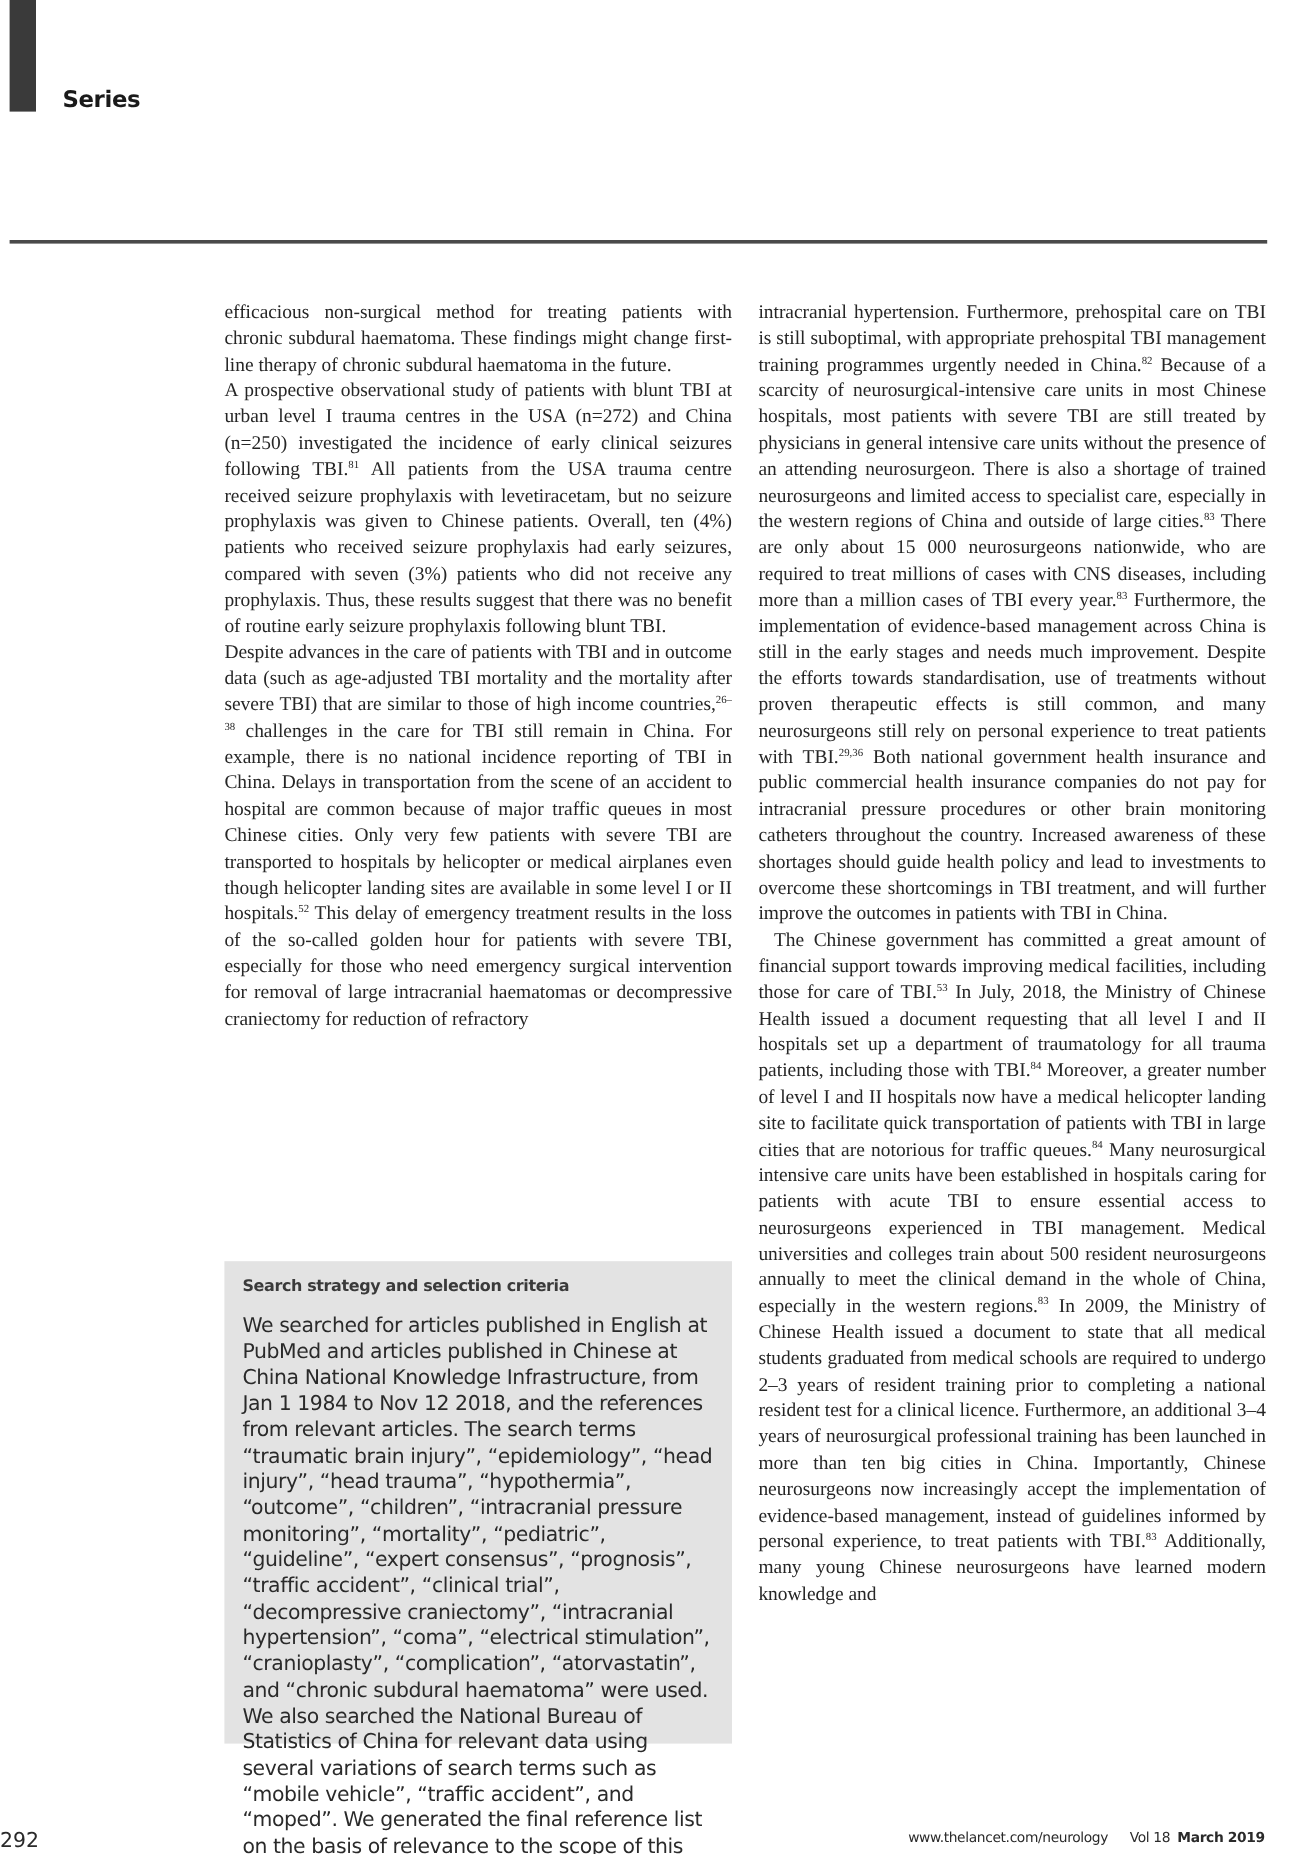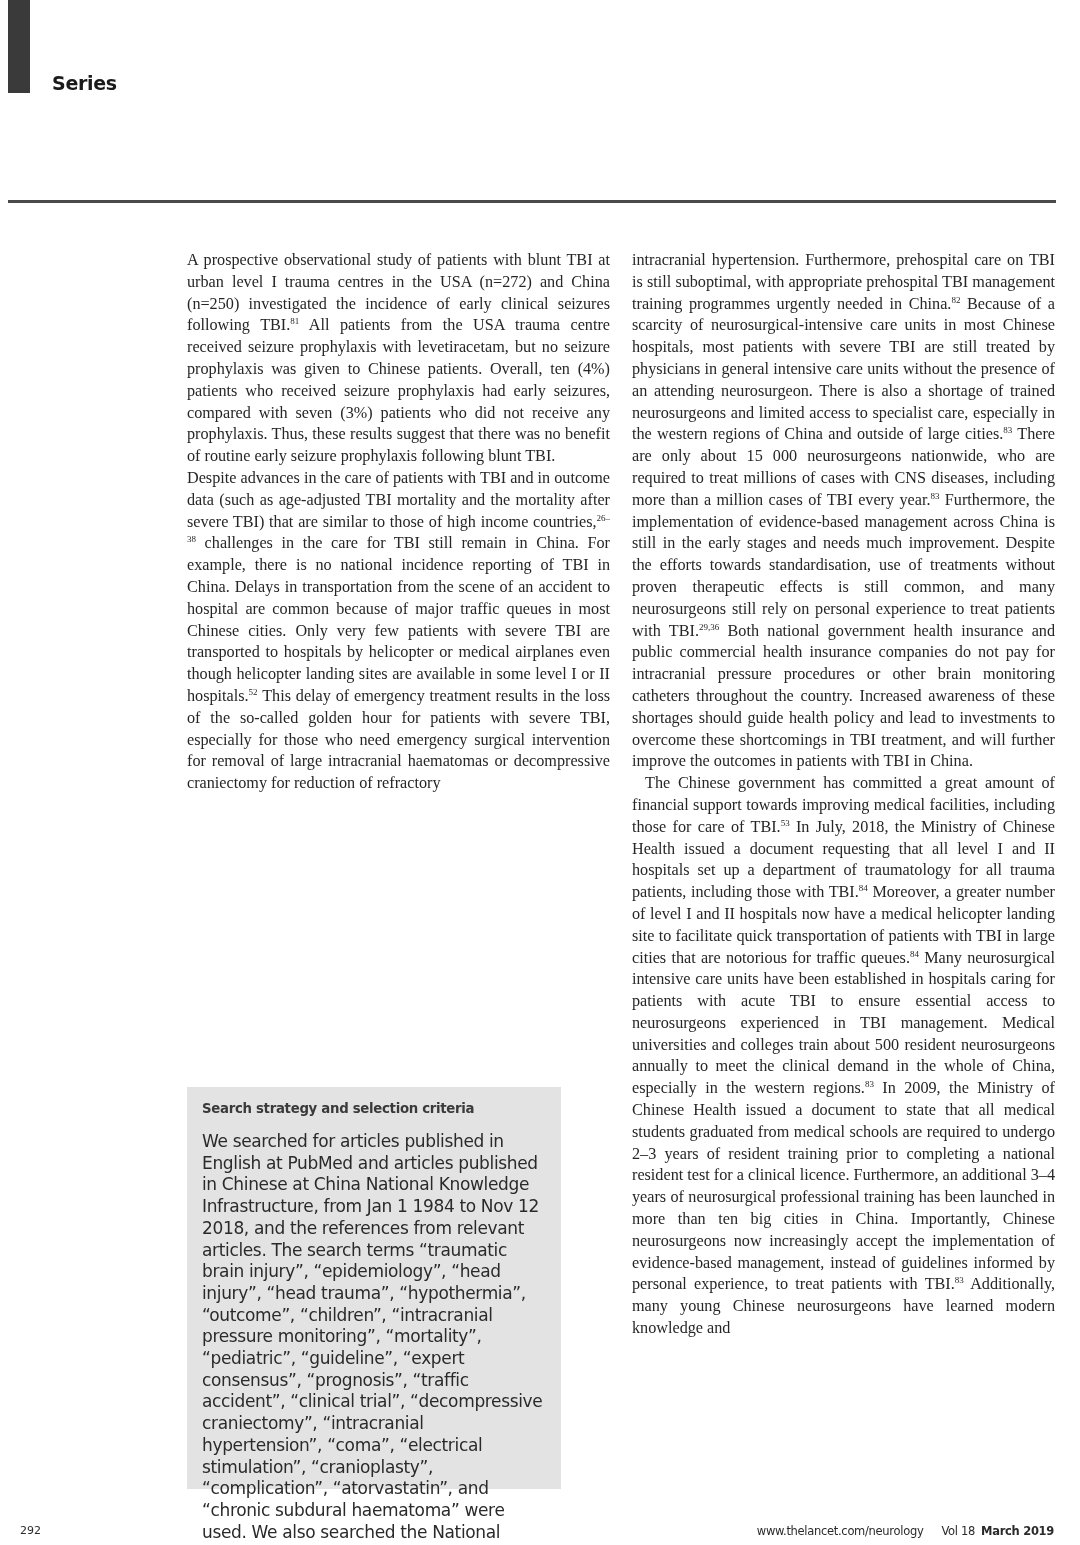--- a/index.html
+++ b/index.html
@@ -8,37 +8,38 @@
   .series-label { position: absolute; left: 52px; top: 72px; font-family: "DejaVu Sans", sans-serif; font-weight: bold; font-size: 19px; color: #1a1a1a; letter-spacing: -0.3px; }
   .rule { position: absolute; left: 8px; top: 200px; width: 1048px; height: 3px; background: #4a4a4a; }
   .col { position: absolute; top: 250px; width: 423px; font-family: "Liberation Serif", "DejaVu Serif", serif; font-size: 16.2px; line-height: 21.8px; text-align: justify; color: #262626; }
   .col-left { left: 187px; }
   .col-right { left: 632px; }
   .col p { margin: 0; }
   .col p.indent { text-indent: 13px; }
   .h-sub { font-family: "DejaVu Sans", sans-serif; font-weight: bold; font-size: 14.5px; line-height: 21px; margin: 22px 0 1px 0; color: #1f1f1f; letter-spacing: -0.3px; }
   .h-main { font-family: "DejaVu Sans", sans-serif; font-size: 18.5px; line-height: 22px; margin: 20px 0 1px 0; color: #2a2a2a; letter-spacing: -0.4px; }
   sup { font-size: 9px; line-height: 0; vertical-align: 6px; }
-  .panel { position: absolute; left: 187px; top: 1087px; width: 374px; height: 402px; background: #e3e3e3; box-sizing: border-box; padding: 12px 14px 10px 15px; font-family: "DejaVu Sans", sans-serif; color: #2a2a2a; }
+  .panel { position: absolute; left: 187px; top: 1051px; width: 423px; height: 402px; background: #e3e3e3; box-sizing: border-box; padding: 12px 14px 10px 15px; font-family: "DejaVu Sans", sans-serif; color: #2a2a2a; }
   .panel-title { font-size: 13.3px; font-weight: bold; color: #3a3a3a; margin: 0 0 12px 0; letter-spacing: -0.3px; line-height: 20px; }
   .panel-body { font-size: 17px; line-height: 21.7px; letter-spacing: -0.35px; margin: 0; }
-  .footer-page { position: absolute; left: 20px; top: 1524px; font-family: "DejaVu Sans", sans-serif; font-size: 11px; color: #2a2a2a; }
+  .footer-page { position: absolute; left: 0; top: 1524px; font-family: "DejaVu Sans", sans-serif; font-size: 17px; color: #2a2a2a; }
   .footer-right { position: absolute; right: 26px; top: 1524px; font-family: "DejaVu Sans", sans-serif; font-size: 11.5px; color: #2a2a2a; letter-spacing: -0.3px; }
   .footer-right .url { margin-right: 18px; }
   .footer-right .vol { font-weight: normal; margin-right: 6px; text-align: center; }
   .footer-right .date { font-weight: bold; }
 </style>
 </head>
 <body>
 
 <div class="side-bar"></div>
 <div class="series-label">Series</div>
 <div class="rule"></div>
 
 <div class="col col-left">
+  <p>efficacious non-surgical method for treating patients with chronic subdural haematoma. These findings might change first-line therapy of chronic subdural haematoma in the future.</p>
   <p><span>A prospective observational study of patients with blunt TBI at urban level I trauma centres in the USA (n=272) and China (n=250) investigated the incidence of early clinical seizures following TBI.</span><sup>81</sup><span> All patients from the USA trauma centre received seizure prophylaxis with levetiracetam, but no seizure prophylaxis was given to Chinese patients. Overall, ten (4%) patients who received seizure prophylaxis had early seizures, compared with seven (3%) patients who did not receive any prophylaxis. Thus, these results suggest that there was no benefit of routine early seizure prophylaxis following blunt TBI.</span></p>
   <p><span>Despite advances in the care of patients with TBI and in outcome data (such as age-adjusted TBI mortality and the mortality after severe TBI) that are similar to those of high income countries,</span><sup>26–38</sup><span> challenges in the care for TBI still remain in China. For example, there is no national incidence reporting of TBI in China. Delays in trans­portation from the scene of an accident to hospital are common because of major traffic queues in most Chinese cities. Only very few patients with severe TBI are transported to hospitals by helicopter or medical airplanes even though helicopter landing sites are available in some level I or II hospitals.</span><sup>52</sup><span> This delay of emergency treatment results in the loss of the so-called golden hour for patients with severe TBI, especially for those who need emergency surgical intervention for removal of large intracranial haematomas or de­compressive craniectomy for reduction of refractory</span></p>
 </div>
 
 <div class="panel">
   <div class="panel-title">Search strategy and selection criteria</div>
   <p class="panel-body">We searched for articles published in English at PubMed and articles published in Chinese at China National Knowledge Infrastructure, from Jan 1 1984 to Nov 12 2018, and the references from relevant articles. The search terms “traumatic brain injury”, “epidemiology”, “head injury”, “head trauma”, “hypothermia”, “outcome”, “children”, “intracranial pressure monitoring”, “mortality”, “pediatric”, “guideline”, “expert consensus”, “prognosis”, “traffic accident”, “clinical trial”, “decompressive craniectomy”, “intracranial hypertension”, “coma”, “electrical stimulation”, “cranioplasty”, “complication”, “atorvastatin”, and “chronic subdural haematoma” were used. We also searched the National Bureau of Statistics of China for relevant data using several variations of search terms such as “mobile vehicle”, “traffic accident”, and “moped”. We generated the final reference list on the basis of relevance to the scope of this Review.</p>
 </div>
 
 <div class="col col-right">

